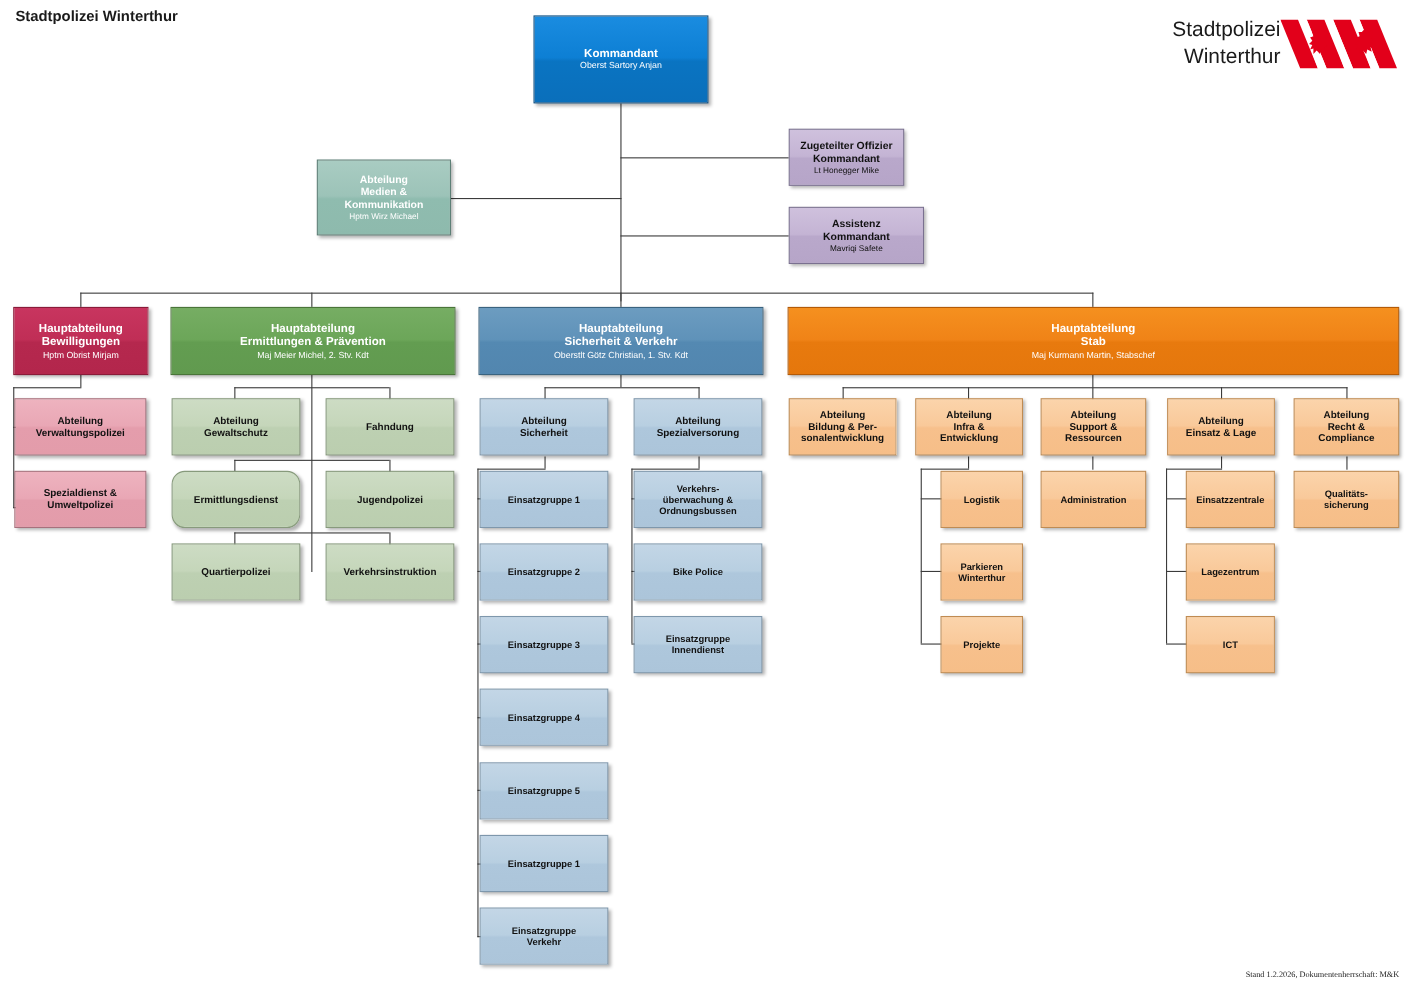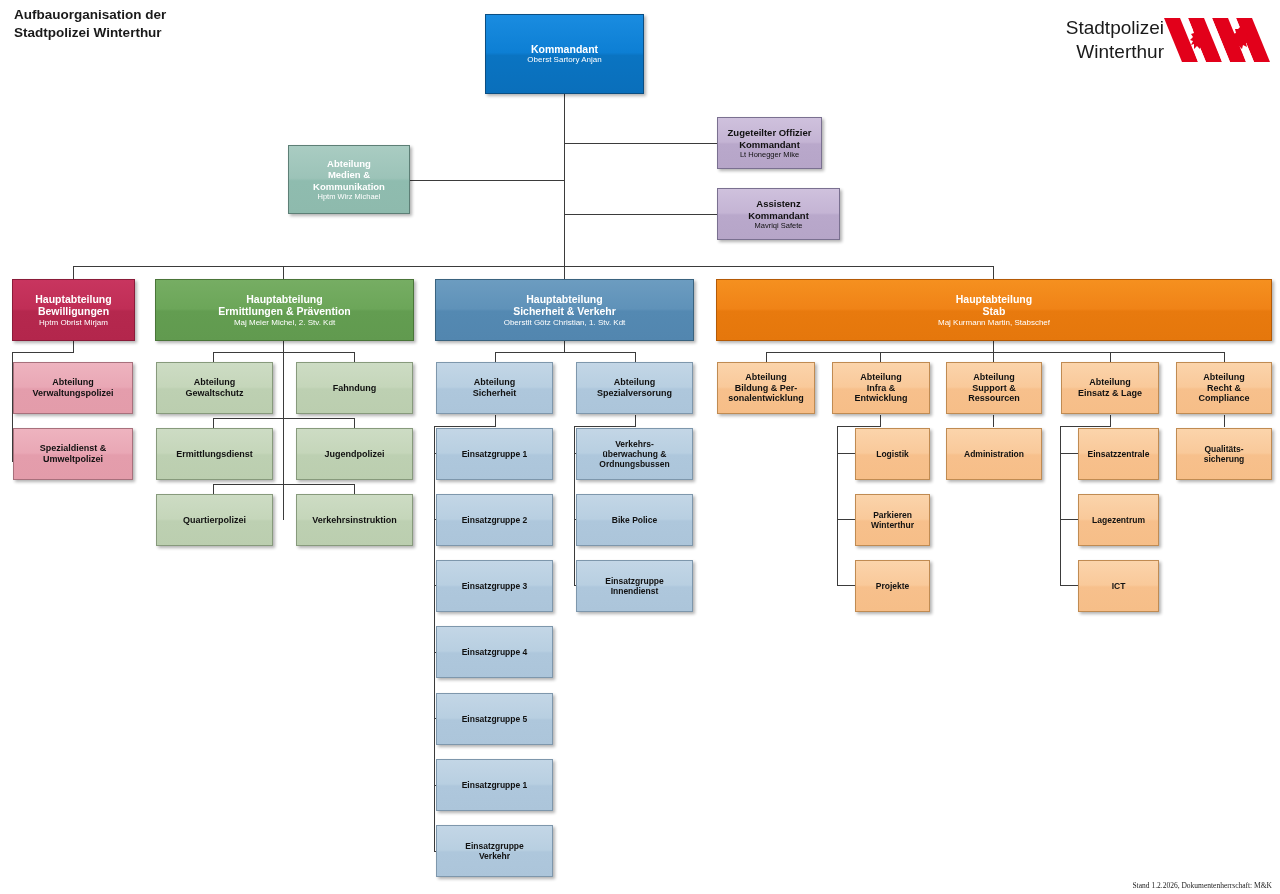--- a/index.html
+++ b/index.html
@@ -74,21 +74,20 @@
     position:absolute;right:8px;bottom:4px;
     font-size:7.5px;color:#222;font-family:Liberation Serif, serif;
   }
 </style>
 </head>
 <body>
 
 <div id="canvas">
 
   <div class="doc-title">
-    <div>Aufbauorganisation der</div>
     <div>Stadtpolizei Winterthur</div>
   </div>
 
   <div class="logo">
     <div class="logo-text">
       <div>Stadtpolizei</div>
       <div>Winterthur</div>
     </div>
     <svg class="logo-mark" viewBox="0 0 108 56">
       <g fill="#e2001a">
@@ -246,21 +245,21 @@
     <div class="ttl">Umweltpolizei</div>
   </div>
 
   <div class="box lvl3 c-lgreen" style="left:156px;top:362px;width:117px;height:52px;">
     <div class="ttl">Abteilung</div>
     <div class="ttl">Gewaltschutz</div>
   </div>
   <div class="box lvl3 c-lgreen" style="left:296px;top:362px;width:117px;height:52px;">
     <div class="ttl">Fahndung</div>
   </div>
-  <div class="box lvl3 c-lgreen" style="left:156px;top:428px;width:117px;height:52px;">
+  <div class="box lvl3 c-lgreen" style="left:156px;top:428px;width:117px;height:52px;border-radius:12px;">
     <div class="ttl">Ermittlungsdienst</div>
   </div>
   <div class="box lvl3 c-lgreen" style="left:296px;top:428px;width:117px;height:52px;">
     <div class="ttl">Jugendpolizei</div>
   </div>
   <div class="box lvl3 c-lgreen" style="left:296px;top:494px;width:117px;height:52px;">
     <div class="ttl">Verkehrsinstruktion</div>
   </div>
   <div class="box lvl3 c-lgreen" style="left:156px;top:494px;width:117px;height:52px;">
     <div class="ttl">Quartierpolizei</div>

